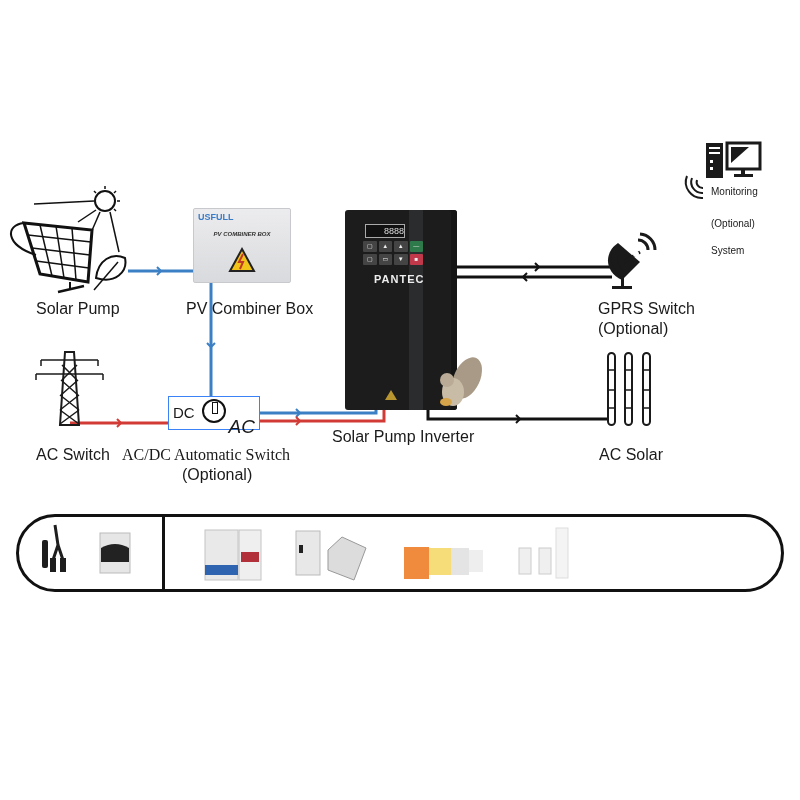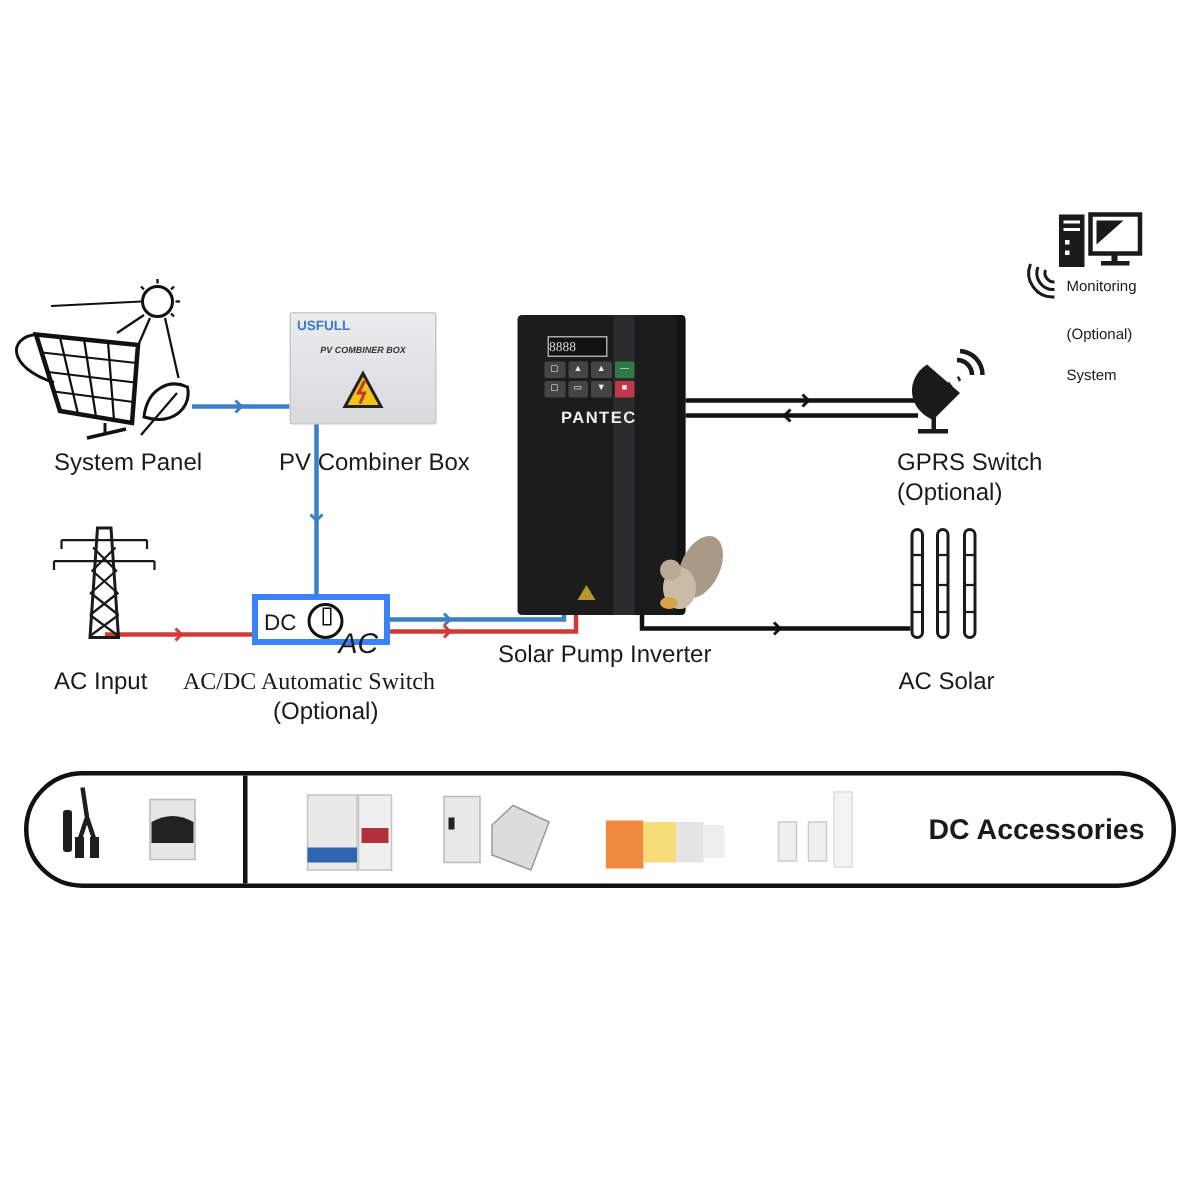--- a/index.html
+++ b/index.html
@@ -9,28 +9,28 @@
   .small { font-size: 10px; line-height: 16px; }
   svg { position: absolute; left: 0; top: 0; overflow: visible; }
   .combiner { position: absolute; left: 193px; top: 208px; width: 96px; height: 73px;
               background: linear-gradient(#ececee, #d9dadd); border: 1px solid #c8c9cc; border-radius: 2px; }
   .combiner .brand { position: absolute; left: 4px; top: 3px; font-size: 9px; font-weight: bold; color: #3a7bc8; }
   .combiner .title { position: absolute; left: 0; right: 0; top: 22px; text-align: center; font-size: 6px; font-weight: bold; color: #333; font-style: italic; }
   .inverter { position: absolute; left: 345px; top: 210px; width: 112px; height: 200px;
               background: #1c1c1c; border-radius: 3px; box-shadow: inset -6px 0 0 #151515; }
   .inverter .stripe { position: absolute; left: 64px; top: 0; width: 14px; height: 200px; background: #2b2c2e; }
   .inverter .display { position: absolute; left: 20px; top: 14px; width: 38px; height: 12px; border: 1px solid #aaa; background: #111;
-                       color: #ddd; font-family: Liberation Serif, serif; font-size: 9px; line-height: 12px; text-align: left; }
+                       color: #ddd; font-family: Liberation Sans, sans-serif; font-size: 9px; line-height: 12px; text-align: right; }
   .inverter .keypad { position: absolute; left: 18px; top: 31px; width: 60px; height: 24px; display: grid;
                       grid-template-columns: repeat(4, 1fr); gap: 2px; }
   .key { background: #444; border-radius: 1px; font-size: 6px; color: #eee; text-align: center; line-height: 11px; }
   .key.green { background: #2f7a4a; }
   .key.red { background: #c0394a; }
   .inverter .brand { position: absolute; left: 18px; top: 63px; font-size: 11px; font-weight: bold; color: #eee; letter-spacing: 1px; margin-left: 11px; }
-  .acdc-switch { position: absolute; left: 168px; top: 396px; width: 92px; height: 34px; border: 4px solid #3b82f6; background: #fff; box-sizing: border-box; }
+  .acdc-switch { position: absolute; left: 168px; top: 396px; width: 92px; height: 34px; border: 1px solid #3b82f6; background: #fff; box-sizing: border-box; }
   .acdc-switch .dc { position: absolute; left: 4px; top: 7px; font-size: 15px; }
   .acdc-switch .ac { position: absolute; right: 4px; top: 19px; font-size: 19px; font-style: italic; }
   .acdc-switch .knob { position: absolute; left: 33px; top: 2px; width: 24px; height: 24px; border: 2px solid #111; border-radius: 50%; box-sizing: border-box; }
   .acdc-switch .knob::after { content: ""; position: absolute; left: 8px; top: 1px; width: 4px; height: 10px; border: 1px solid #111; background: #fff; }
   .accessories { position: absolute; left: 16px; top: 514px; width: 768px; height: 78px; border: 3px solid #111; border-radius: 40px; box-sizing: border-box; }
   .accessories .divider { position: absolute; left: 143px; top: 0; width: 3px; height: 100%; background: #111; }
   .acc-title { position: absolute; right: 18px; top: 26px; font-size: 19px; font-weight: bold; }
 </style>
 </head>
 <body>
@@ -83,21 +83,21 @@
         <line x1="56" y1="226" x2="64" y2="278"></line>
         <line x1="72" y1="228" x2="76" y2="280"></line>
     </g>
     <path d="M24 223 C 5 225, 5 245, 36 255" stroke-width="2"></path>
     <line x1="70" y1="282" x2="70" y2="290" stroke-width="2"></line>
     <path d="M58 292 L84 286" stroke-width="2.5"></path>
     <path d="M96 278 C 98 260, 112 252, 125 258 C 128 272, 115 284, 96 278 Z" stroke-width="2" fill="#fff"></path>
     <path d="M94 290 L118 262" stroke-width="1.5"></path>
   </g>
 </svg>
-<div class="lbl" style="left:36px; top:299px;">System Panel</div>
+<div class="lbl" style="left:36px; top:299px;">Solar Pump</div>
 
 <div class="combiner">
   <div class="brand">USFULL</div>
   <div class="title">PV COMBINER BOX</div>
   <svg width="96" height="73">
     <path d="M48 40 L60 62 L36 62 Z" fill="#f2c318" stroke="#222" stroke-width="2"></path>
     <path d="M49 45 L45 53 L49 53 L46 60" fill="none" stroke="#c0392b" stroke-width="2"></path>
   </svg>
 </div>
 <div class="lbl" style="left:186px; top:299px;">PV Combiner Box</div>
@@ -169,21 +169,21 @@
     <path d="M65 352 L74 352 L79 425 L60 425 Z" stroke-width="2"></path>
     <path d="M62 365 L77 380 M77 365 L62 380 M61 380 L78 395 M78 380 L61 395 M60 395 L79 410 M79 395 L60 410 M60 410 L79 424 M79 410 L60 424"></path>
     <line x1="41" y1="360" x2="98" y2="360"></line>
     <line x1="36" y1="374" x2="103" y2="374"></line>
     <line x1="41" y1="360" x2="41" y2="366"></line>
       <line x1="98" y1="360" x2="98" y2="366"></line>
     <line x1="36" y1="374" x2="36" y2="380"></line>
       <line x1="103" y1="374" x2="103" y2="380"></line>
   </g>
 </svg>
-<div class="lbl" style="left:36px; top:445px;">AC Input</div>
+<div class="lbl" style="left:36px; top:445px;">AC Switch</div>
 
 <div class="acdc-switch">
   <span class="dc">DC</span>
   <span class="knob"></span>
   <span class="ac">AC</span>
 </div>
 <div class="lbl" style="left:122px; top:445px;font-family:Liberation Serif, serif;">AC/DC Automatic Switch</div>
 <div class="lbl" style="left:182px; top:465px;">(Optional)</div>
 
 <svg width="800" height="800">
@@ -201,21 +201,20 @@
       <line x1="643" y1="390" x2="650" y2="390"></line>
     <line x1="608" y1="408" x2="615" y2="408"></line>
       <line x1="625" y1="408" x2="632" y2="408"></line>
       <line x1="643" y1="408" x2="650" y2="408"></line>
   </g>
 </svg>
 <div class="lbl" style="left:599px; top:445px;">AC Solar</div>
 
 <div class="accessories">
   <div class="divider"></div>
-  <div class="acc-title">DC Accessories</div>
 </div>
 <svg width="800" height="800">
 
   <g>
     <rect x="42" y="540" width="6" height="28" rx="2" fill="#1e1e1e"></rect>
     <path d="M55 525 L58 545 L53 560 M58 545 L63 560" stroke="#1e1e1e" stroke-width="3" fill="none"></path>
     <rect x="50" y="558" width="6" height="14" fill="#1e1e1e"></rect>
     <rect x="60" y="558" width="6" height="14" fill="#1e1e1e"></rect>
   </g>
 

